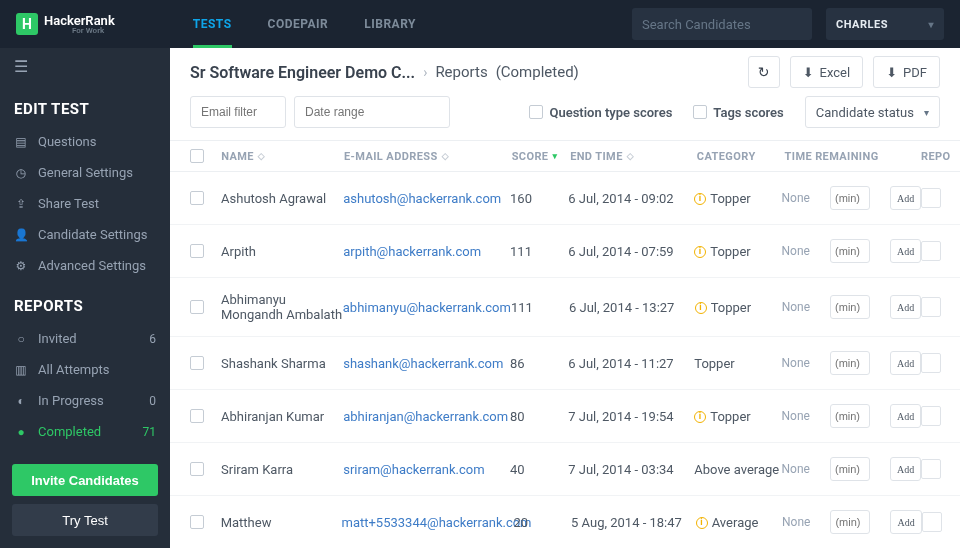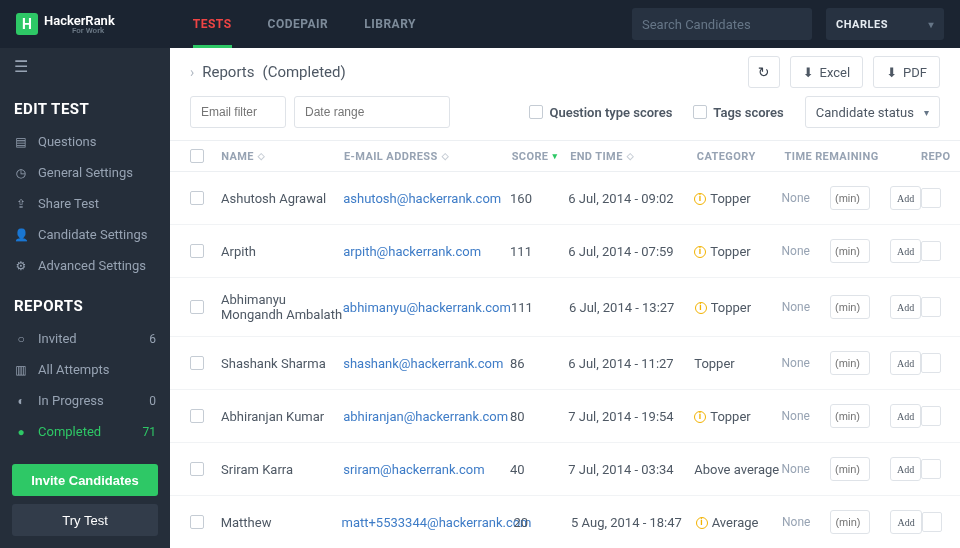--- a/index.html
+++ b/index.html
@@ -3,21 +3,21 @@
 <meta charset="utf-8">
 <style>
 * { box-sizing: border-box; margin: 0; padding: 0; }
 body { font-family: -apple-system, BlinkMacSystemFont, "Segoe UI", Roboto, sans-serif; font-size: 13px; color: #39424e; background: #fff; width: 960px; height: 548px; overflow: hidden; }
 .topbar { height: 48px; background: #1b2431; display: flex; align-items: center; padding: 0 16px; position: relative; }
 .logo { display: flex; align-items: center; gap: 6px; color: #fff; font-weight: 600; }
 .logo-badge { width: 22px; height: 22px; background: #2ec866; border-radius: 3px; display: flex; align-items: center; justify-content: center; color: #fff; font-weight: 700; font-size: 14px; }
 .logo-sub { font-size: 8px; color: #6b7885; margin-left: 28px; margin-top: -2px; }
 .topnav { display: flex; gap: 0; margin-left: 60px; }
 .topnav-item { color: #7d8b9a; font-size: 12px; font-weight: 700; letter-spacing: 0.5px; padding: 0 18px; height: 48px; display: flex; align-items: center; cursor: pointer; position: relative; }
-.topnav-item.active { color: #ef4444; }
+.topnav-item.active { color: #0ea5e9; }
 .topnav-item.active::after { content: ""; position: absolute; bottom: 0; left: 18px; right: 18px; height: 3px; background: #2ec866; }
 .search-box { margin-left: auto; width: 180px; height: 32px; background: #273241; border-radius: 3px; display: flex; align-items: center; padding: 0 10px; color: #667687; font-size: 13px; }
 .user-box { margin-left: 14px; width: 118px; height: 32px; background: #273241; border-radius: 3px; display: flex; align-items: center; justify-content: space-between; padding: 0 10px; color: #e6ecf2; font-size: 11px; font-weight: 700; letter-spacing: 0.5px; }
 .chev { font-size: 10px; color: #667687; }
 
 .layout { display: flex; height: 500px; }
 .sidebar { width: 170px; background: #252e3a; color: #97a3b3; display: flex; flex-direction: column; }
 .hamburger { height: 36px; display: flex; align-items: center; padding: 0 14px; font-size: 16px; color: #97a3b3; cursor: pointer; }
 .side-head { font-size: 15px; font-weight: 700; letter-spacing: 0.5px; color: #fff; padding: 16px 14px 8px; }
 .side-item { display: flex; align-items: center; gap: 10px; padding: 8px 14px; font-size: 13px; cursor: pointer; color: #97a3b3; }
@@ -146,20 +146,21 @@
           <span class="cnt">71</span>
         </div>
       </div>
     <div class="side-spacer"></div>
     <button class="btn-invite">Invite Candidates</button>
     <button class="btn-try">Try Test</button>
   </div>
 
   <div class="main">
     <div class="titlebar">
+      <span class="crumb-main">Sr Software Engineer Demo C...</span>
       <span class="crumb-sep">›</span>
       <span class="crumb-sub">Reports</span>
       <span class="crumb-sub">(Completed)</span>
       <div class="title-actions">
         <div class="icon-btn">
           <span>↻</span>
         </div>
         <div class="out-btn">
           <span>⬇</span>
           <span>Excel</span>

